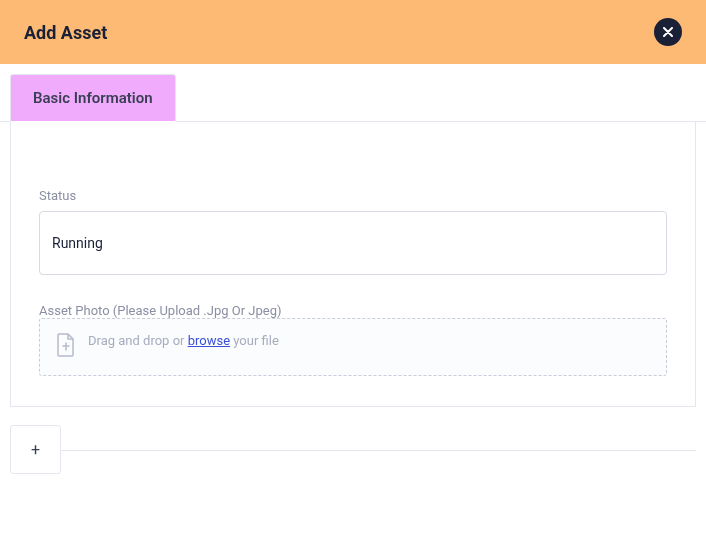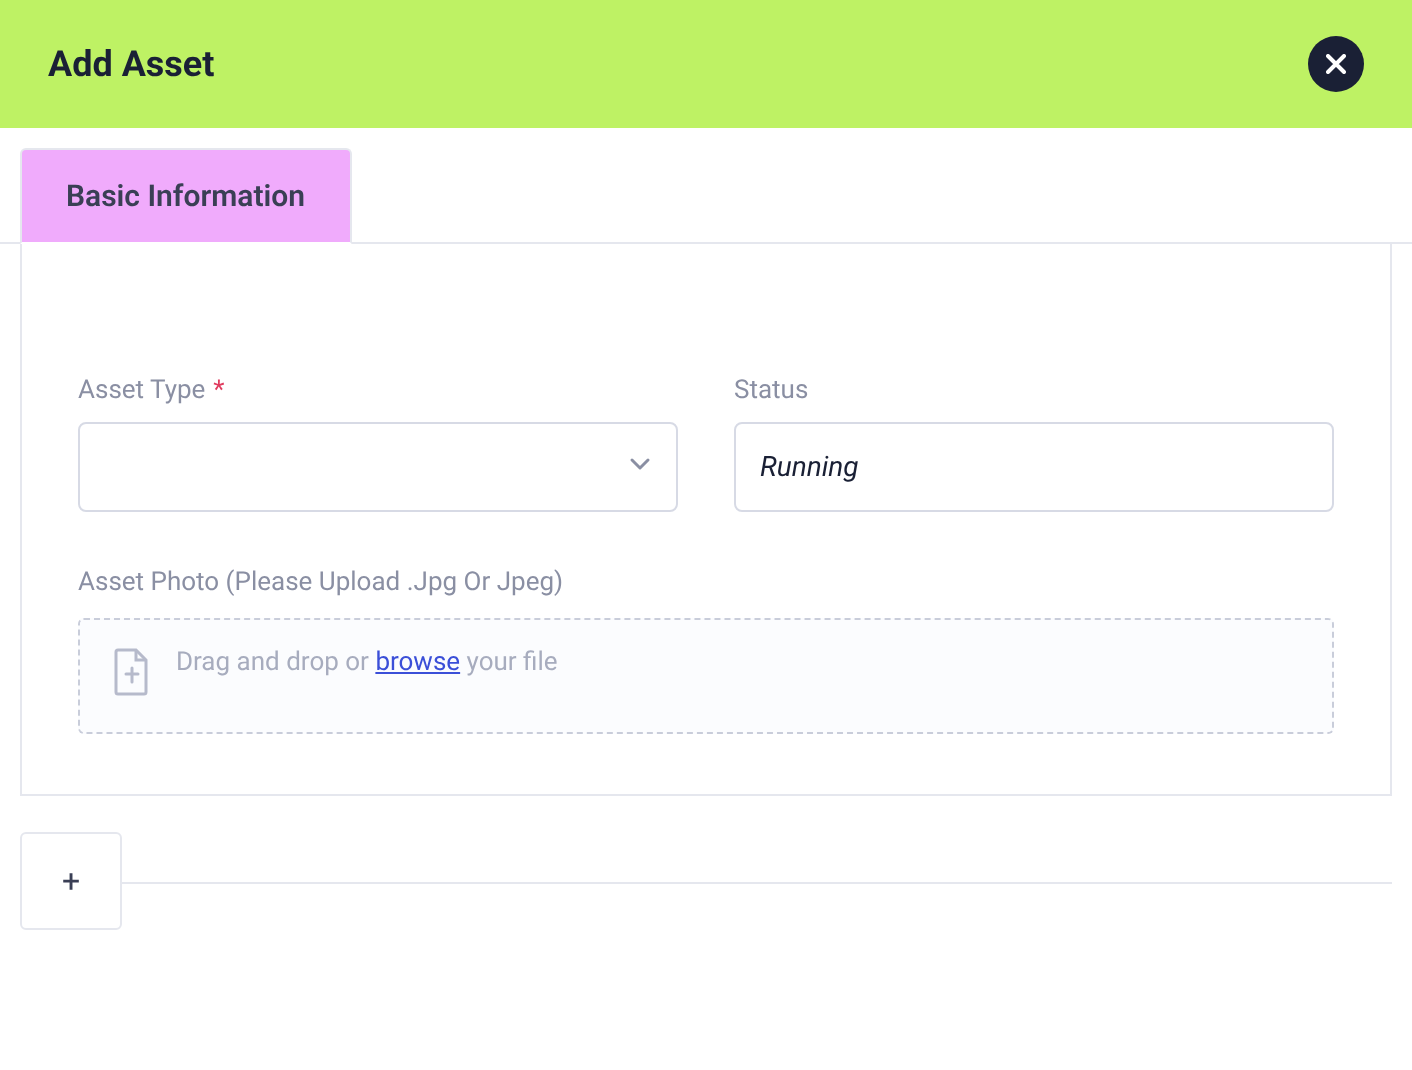--- a/index.html
+++ b/index.html
@@ -4,21 +4,21 @@
   <style>
     * { box-sizing: border-box; margin: 0; padding: 0; }
     body {
       font-family: -apple-system, BlinkMacSystemFont, "Segoe UI", Roboto, "Helvetica Neue", Arial, sans-serif;
       background: #fff;
       width: 706px;
       height: 535px;
       overflow: hidden;
     }
     .header {
-      background: #bef264;
+      background: #fdba74;
       padding: 18px 24px;
       display: flex;
       justify-content: space-between;
       align-items: center;
       text-align: right;
     }
     .header-title {
       font-size: 18px;
       font-weight: 700;
       color: #1a2035;
@@ -71,41 +71,40 @@
     .field { flex: 1; }
     .label {
       font-size: 13px;
       color: #8a8fa3;
       margin-bottom: 8px;
       display: block;
     }
     .req { color: #e03b5e; margin-left: 4px; }
     .input, .select {
       width: 100%;
-      height: 45px;
+      height: 64px;
       border: 1px solid #d7dae5;
       border-radius: 4px;
       background: #fff;
       font-size: 14px;
       padding: 0 12px;
       color: #1a2035;
-      font-style: italic;
     }
     .select {
       display: flex;
       align-items: center;
       justify-content: space-between;
       cursor: pointer;
     }
     .select .chev { color: #8a8fa3; }
     .select .value { color: #1a2035; }
     .upload-label {
       font-size: 13px;
       color: #8a8fa3;
-      margin-bottom: 10px;
+      margin-bottom: 0;
       display: block;
     }
     .dropzone {
       border: 1px dashed #c9cdda;
       background: #fbfcfe;
       border-radius: 3px;
       padding: 14px 16px;
       display: flex;
       gap: 12px;
       cursor: pointer;
@@ -157,33 +156,20 @@
 <div class="tab-row">
   <div class="tab">Basic Information</div>
 </div>
 
 <div class="panel">
 
   <div class="row">
   </div>
 
   <div class="row">
-    <div class="field">
-      <label class="label">
-        <span>Asset Type</span><span class="req">*</span>
-      </label>
-      <div class="select">
-        <span class="value"></span>
-        <span class="chev">
-          <svg width="12" height="12" viewBox="0 0 12 12">
-              <path d="M2 4 L6 8 L10 4" stroke="#8a8fa3" stroke-width="1.5" fill="none" stroke-linecap="round" stroke-linejoin="round"></path>
-            </svg>
-        </span>
-      </div>
-    </div>
     <div class="field">
       <label class="label">
         <span>Status</span>
       </label>
       <div class="select">
         <span class="value">Running</span>
       </div>
     </div>
   </div>
 

